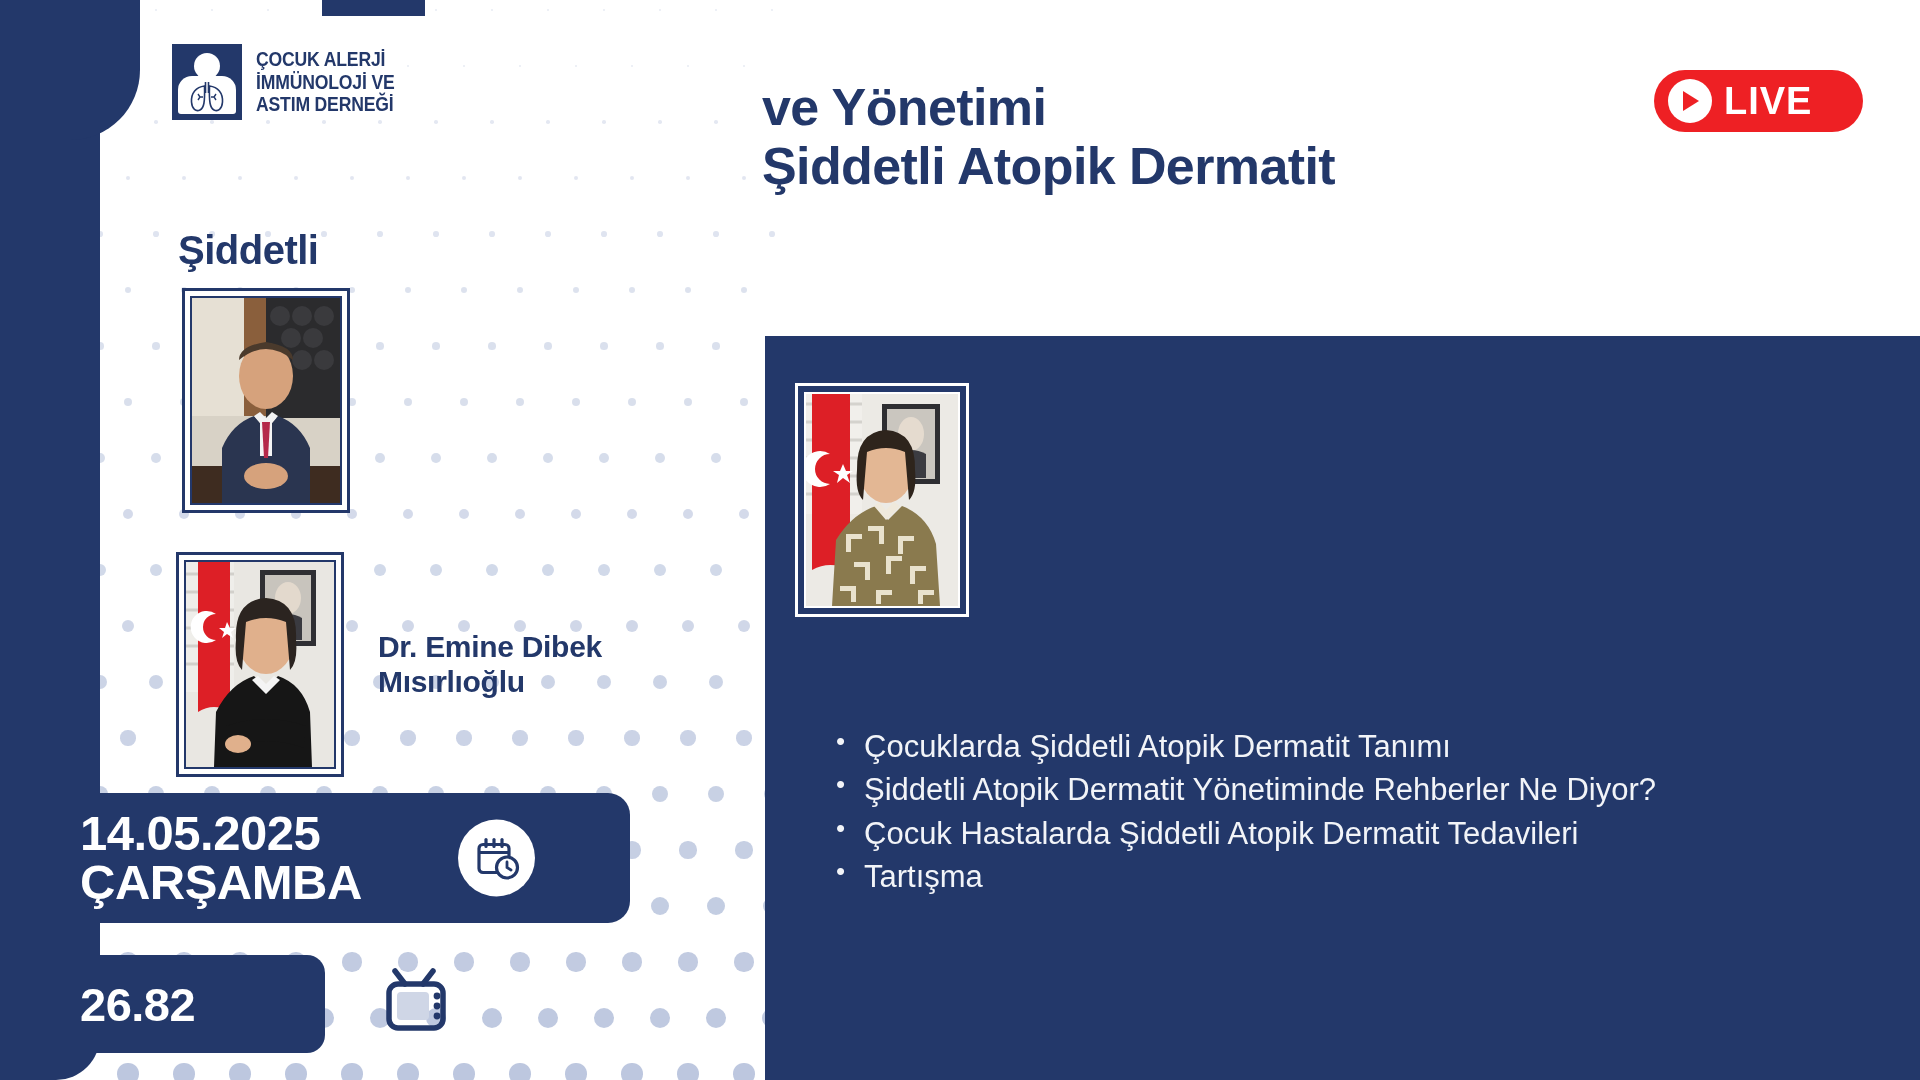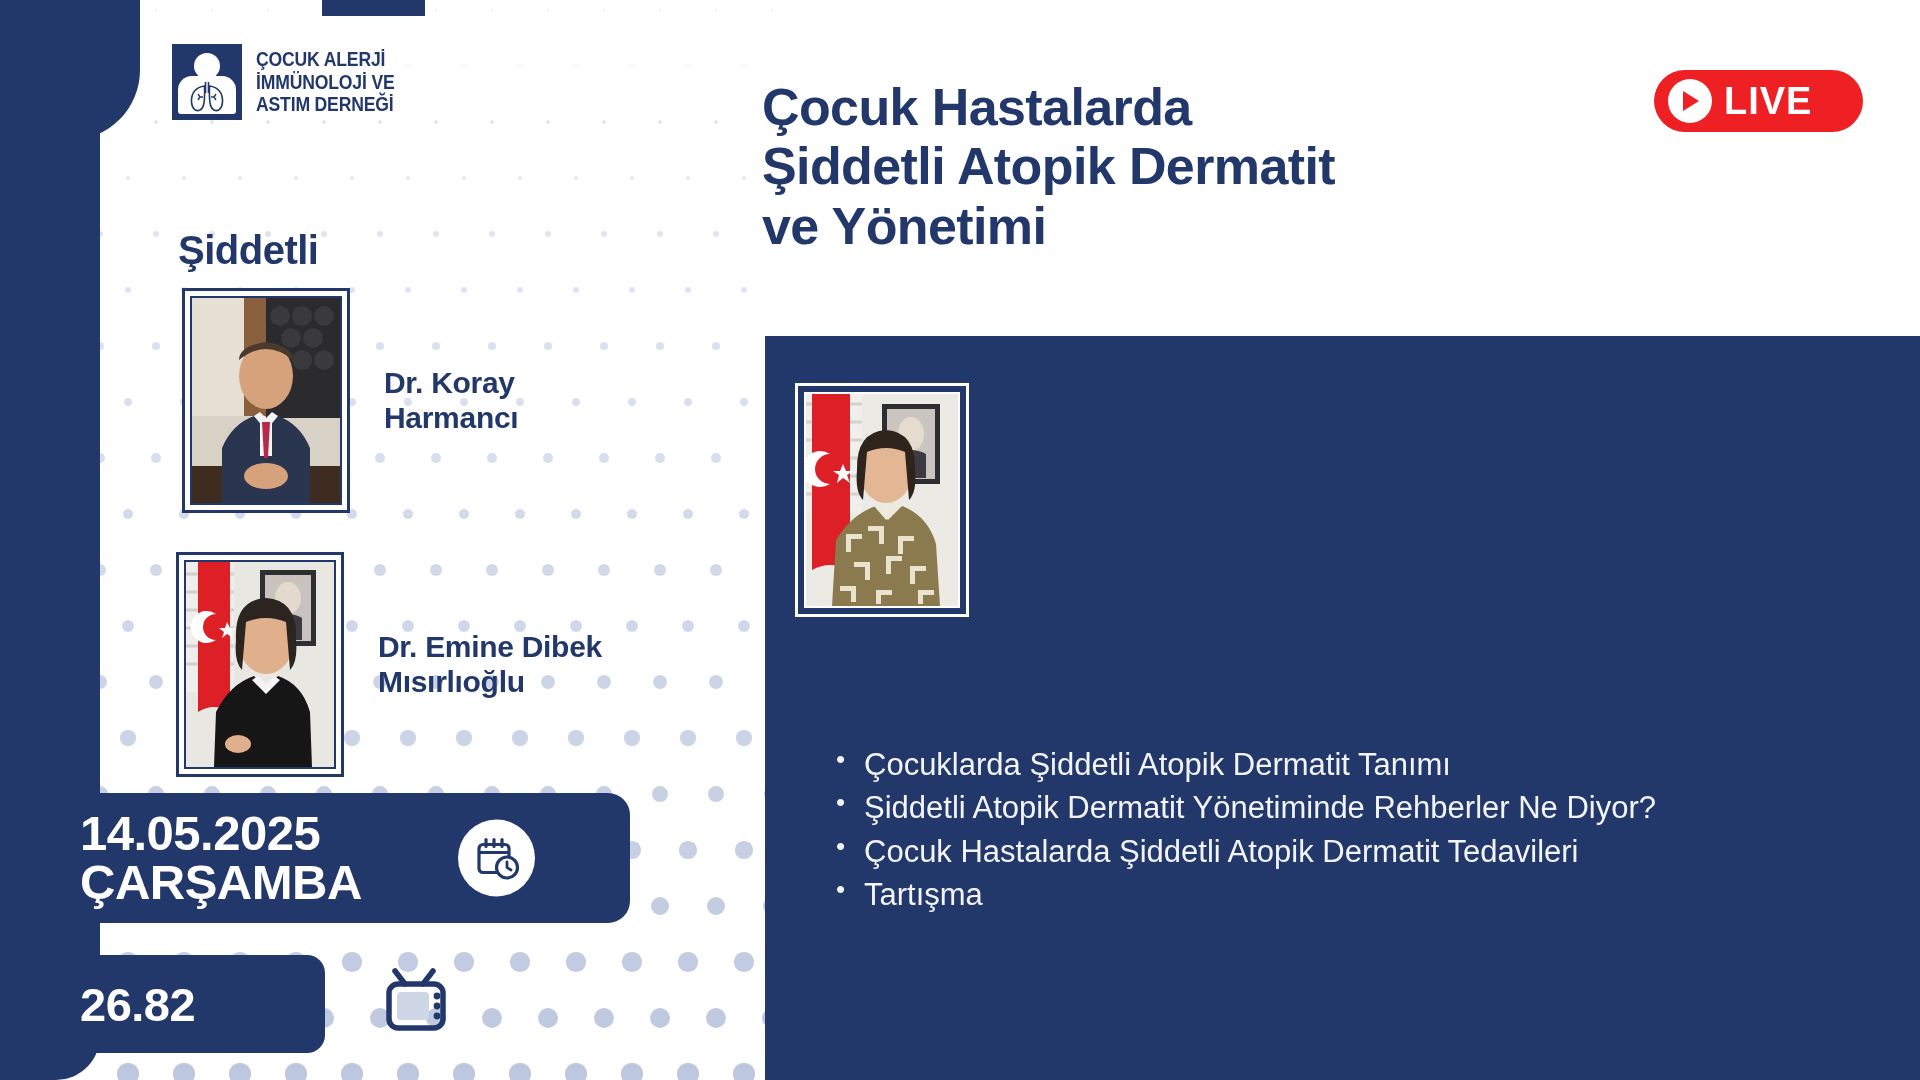--- a/index.html
+++ b/index.html
@@ -142,21 +142,21 @@
   }
   .speaker-frame {
     border:3px solid #fff; padding:6px; background:#23386a; flex:none;
   }
   .speaker-frame .inner { border:2px solid #fff; overflow:hidden; }
   .speaker-meta { margin-left:60px; }
   .speaker-role { color:#ffffff; font-size:29px; line-height:1.25; }
   .speaker-name { color:#ffffff; font-size:31px; font-weight:bold; line-height:1.25; }
 
   .topics {
-    position:absolute; left:828px; top:745px; width:1020px; z-index:5;
+    position:absolute; left:828px; top:727px; width:1020px; z-index:5;
     list-style:none;
   }
   .topics li {
     color:#f2f4f8; font-size:31px; line-height:1.30;
     padding-left:36px; position:relative; margin-bottom:3px;
     font-family:"Liberation Sans", sans-serif;
   }
   .topics li:before {
     content:"\2022"; position:absolute; left:8px; top:-2px;
     font-size:26px; color:#f2f4f8;
@@ -466,24 +466,20 @@
           <path d="M47 62 Q74 40 101 62 Q101 48 74 44 Q47 48 47 62 Z" fill="#4a3a2c"></path>
           <path d="M30 205 L30 150 Q40 126 62 118 L74 132 L86 118 Q108 126 118 150 L118 205 Z" fill="#2a3550"></path>
           <path d="M62 118 L74 132 L86 118 L80 114 L74 120 L68 114 Z" fill="#f2f2f2"></path>
           <path d="M68 116 L74 128 L80 116 L80 158 L68 158 Z" fill="#f4f4f4"></path>
           <path d="M70 124 L78 124 L76 160 L72 160 Z" fill="#b5294a"></path>
           <ellipse cx="74" cy="178" rx="22" ry="13" fill="#d6a27c"></ellipse>
         </svg>
       </div>
     </div>
   </div>
-  <div class="person-name">
-    <div>Dr. Koray</div>
-    <div>Harmancı</div>
-  </div>
 </div>
 
 <div class="person-row" style="left:176px; top:552px;">
   <div class="photo-frame">
     <div class="inner">
       <div class="photo" style="width:148px;height:205px;">
         <svg width="148" height="205" viewBox="0 0 148 205">
           <rect x="0" y="0" width="148" height="205" fill="#e9e7e2"></rect>
           <rect x="0" y="0" width="48" height="130" fill="#efeeea"></rect>
           <g stroke="#d2d0cb" stroke-width="3">
@@ -544,23 +540,22 @@
     <path d="M22 16 L12 3 M40 16 L50 3" stroke="#23386a" stroke-width="5.5" fill="none" stroke-linecap="round"></path>
     <rect x="6" y="16" width="54" height="44" rx="9" fill="none" stroke="#23386a" stroke-width="5.5"></rect>
     <rect x="14" y="24" width="32" height="28" rx="4" fill="#cfd6e6"></rect>
     <circle cx="54" cy="28" r="3.4" fill="#23386a"></circle>
     <circle cx="54" cy="38" r="3.4" fill="#23386a"></circle>
     <circle cx="54" cy="48" r="3.4" fill="#23386a"></circle>
   </svg>
 </div>
 
 <div class="headline">
-  <div>Çocuk Hastalarda</div>
+  <div>ve Yönetimi</div>
   <div>Şiddetli Atopik Dermatit</div>
-  <div>ve Yönetimi</div>
 </div>
 
 <div class="live-badge">
   <div class="live-play">
     <svg width="22" height="24" viewBox="0 0 22 24">
         <polygon points="4,2 20,12 4,22" fill="#ee2024"></polygon>
       </svg>
   </div>
   <div class="live-text">LIVE</div>
 </div>

